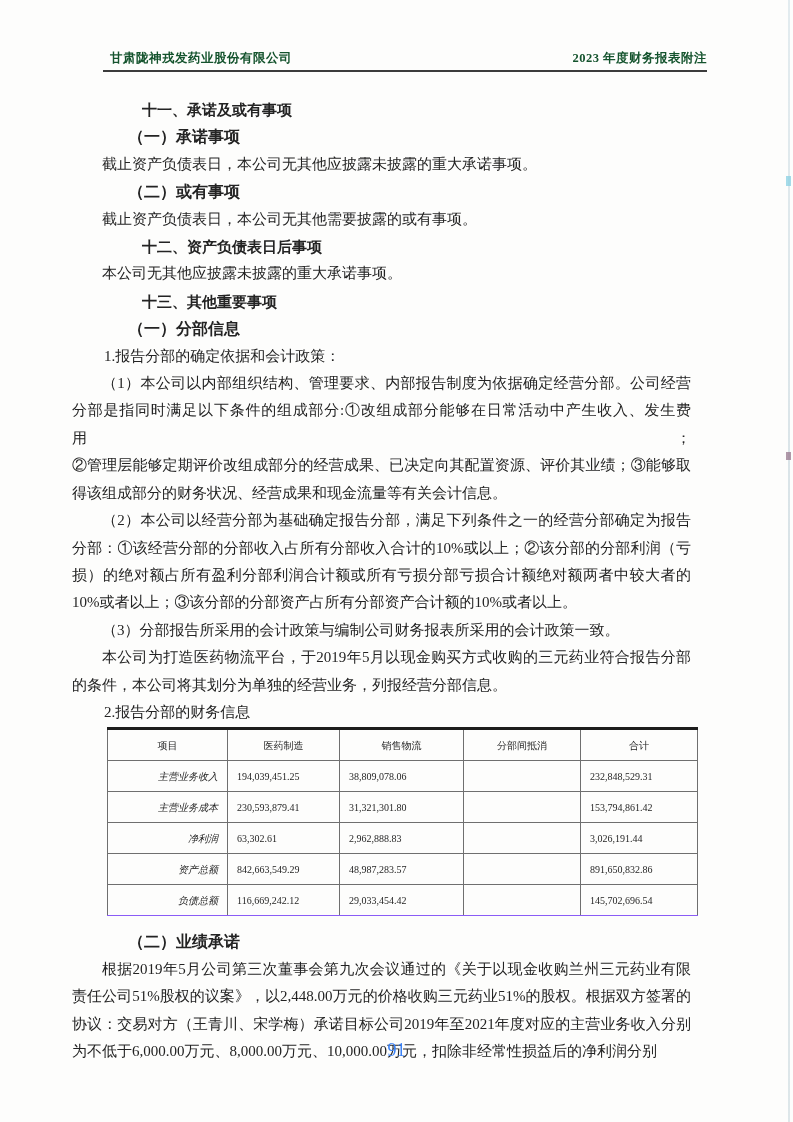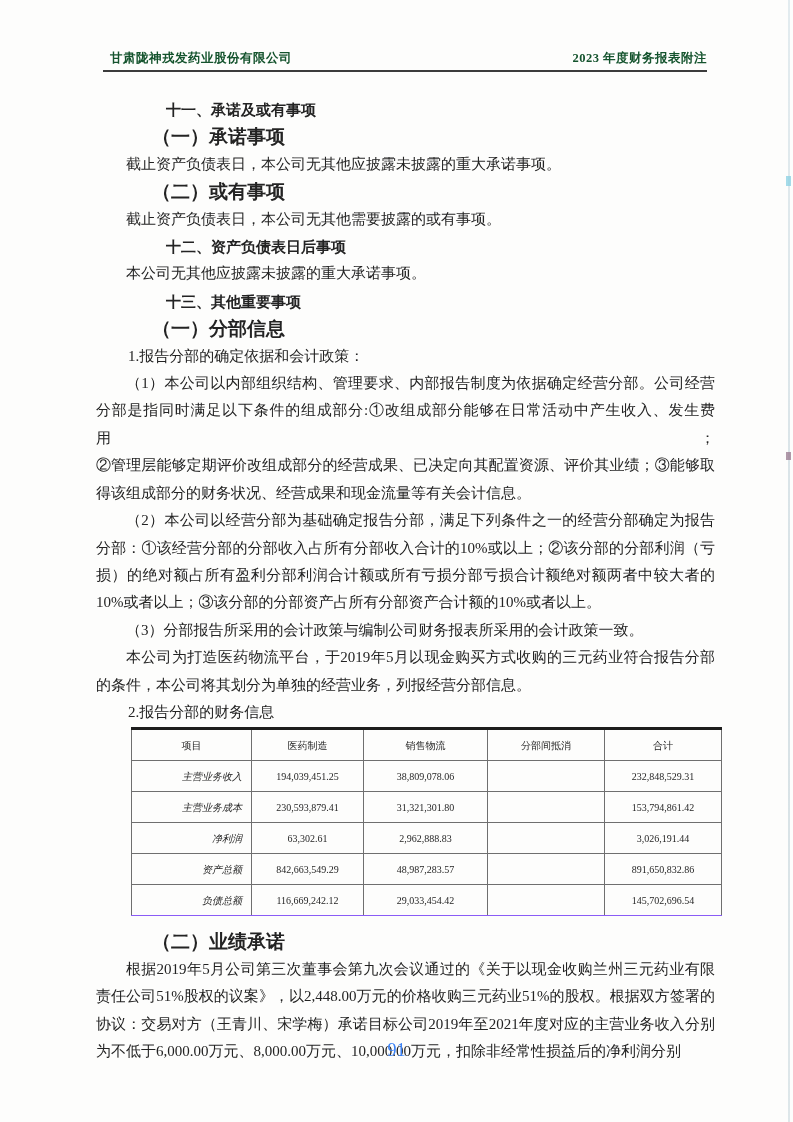--- a/index.html
+++ b/index.html
@@ -15,39 +15,39 @@
   .scan-tick-purple { position:absolute; right:2px; top:452px; width:5px; height:8px; background:#9c7f94; opacity:.8; }
 
   
   .doc-header { position:absolute; top:50px; left:110px; right:86px;
     display:flex; justify-content:space-between; align-items:baseline;
     font-size:12.5px; font-weight:bold; letter-spacing:.5px; color:#14532d; }
   .header-rule { position:absolute; top:70px; left:103px; width:604px;
     border-top:2px solid #3c3c3c; }
 
   
-  .content { position:absolute; top:96px; left:96px; width:619px;
+  .content { position:absolute; top:96px; left:72px; width:619px;
     font-size:15px; line-height:27.4px; color:#232323; }
   .line { text-align:justify; }
   .fill { text-align-last:justify; }
   .end  { text-align-last:left; }
   .pi   { text-indent:30px; }
   .h1   { font-weight:bold; padding-left:70px; font-family:"Liberation Sans","DejaVu Sans",sans-serif; font-size:15px; }
-  .h2   { font-weight:bold; padding-left:56px; font-family:"Liberation Sans","DejaVu Sans",sans-serif; font-size:19px; }
+  .h2   { font-weight:bold; padding-left:56px; font-family:"Liberation Sans","DejaVu Sans",sans-serif; font-size:16px; }
   .numline { padding-left:32px; }
 
   
   table.seg { border-collapse:collapse; table-layout:fixed;
     margin:1px 0 12px 35px; width:590px; font-size:10px; color:#1f1f1f; }
   table.seg th, table.seg td { border:1px solid #6f6f6f; height:30px;
     padding:0 9px; vertical-align:middle; overflow:hidden; white-space:nowrap; }
   table.seg thead th { font-weight:normal; text-align:center; border-top:3px solid #1d1d1d; }
   table.seg tbody tr:last-child td { border-bottom:1px solid #8b5cf6; }
   td.lbl { text-align:right;font-style:italic; }
-  td.num { text-align:center; }
+  td.num { text-align:left; }
 
   .page-number { position:absolute; top:1040px; left:0; width:100%;
     text-align:center; font-size:18px; color:#3b82f6; }
 </style>
 </head>
 <body>
 
 <div class="page">
 
   <div class="doc-header">

